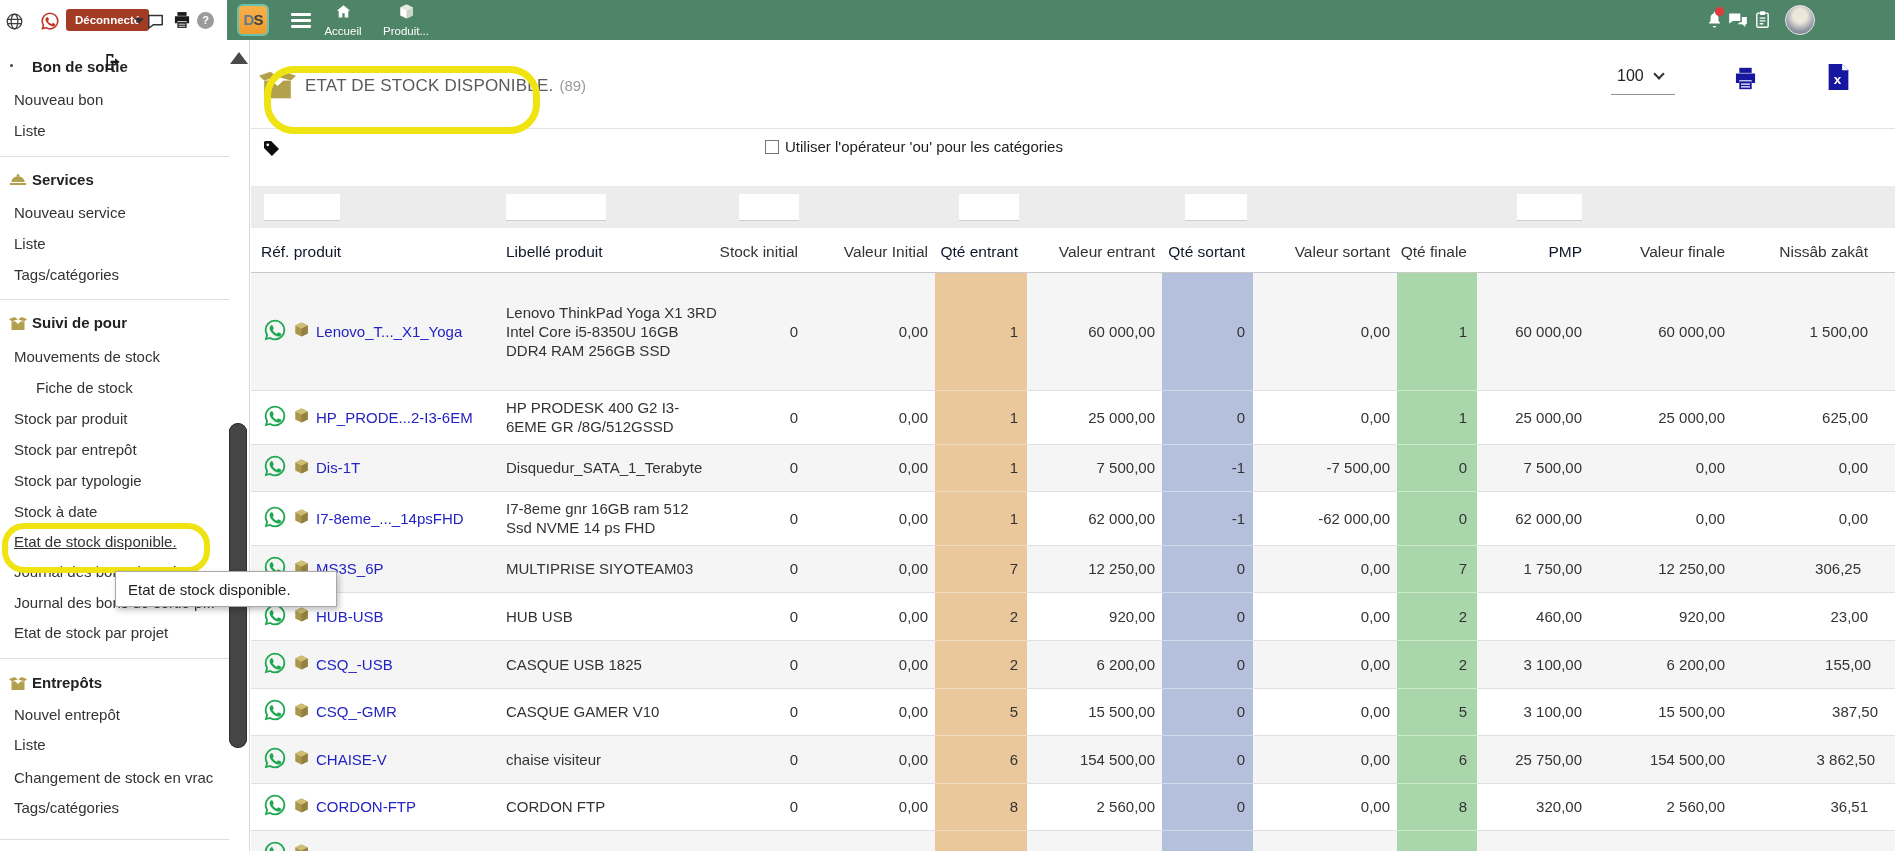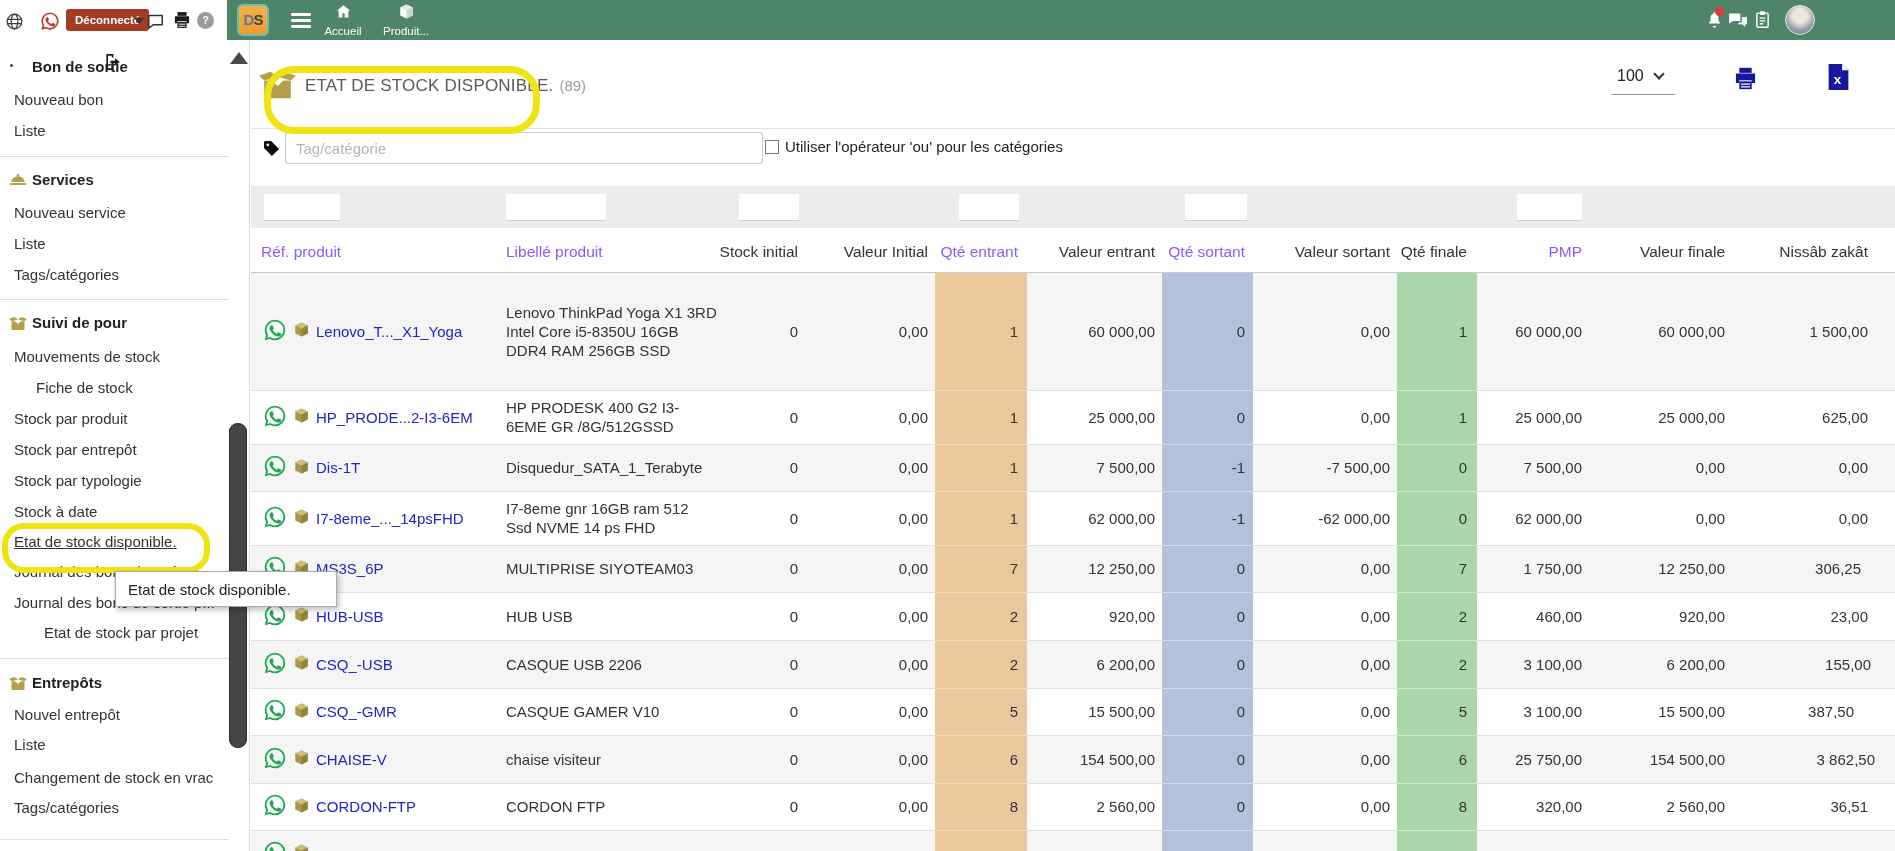--- a/index.html
+++ b/index.html
@@ -80,21 +80,21 @@
     background:#fff;box-sizing:border-box;cursor:pointer;}
   .cb-label{position:absolute;left:534px;top:98px;font-size:15px;color:#1f1f1f;}
   
   .stock-table{position:absolute;left:0;top:146px;width:1644px;border-collapse:collapse;table-layout:fixed;}
   .stock-table td,.stock-table th{padding:0;box-sizing:border-box;}
   tr.filter-row td{background:#ececec;height:42px;vertical-align:top;}
   .fbox{height:26px;margin-top:8px;background:#fff;box-shadow:0 1px 0 #cfcfcf;border:none;
     display:block;font-size:14px;padding:0 4px;box-sizing:border-box;font-family:"Liberation Sans",sans-serif;}
   tr.header-row th{background:#fff;height:44px;vertical-align:bottom;padding-bottom:11px;
     font-weight:normal;font-size:15.5px;color:#333;border-bottom:1px solid #c9c9c9;white-space:nowrap;}
-  tr.header-row th.blue{color:#8b5cf6;cursor:pointer;}
+  tr.header-row th.blue{color:#0f172a;cursor:pointer;}
   .al-l{text-align:left;} .al-r{text-align:right;}
   tbody td{font-size:15px;color:#333;border-bottom:1px solid #e0e0e0;vertical-align:middle;background:#fff;}
   tbody tr:nth-child(odd) td{background:#f5f5f5;}
   tbody td.bg-tan, tbody tr:nth-child(odd) td.bg-tan{background:var(--tan);border-bottom-color:#f3ddc2;}
   tbody td.bg-blu, tbody tr:nth-child(odd) td.bg-blu{background:var(--blu);border-bottom-color:#d3daec;}
   tbody td.bg-grn, tbody tr:nth-child(odd) td.bg-grn{background:var(--grn);border-bottom-color:#cde9ce;}
   .ref-wrap{display:flex;align-items:center;gap:6px;padding-left:12px;}
   .ref-link{color:var(--link);text-decoration:none;font-size:15px;white-space:nowrap;cursor:pointer;}
   .lib-cell{line-height:19px;padding-right:10px;}
 </style>
@@ -197,21 +197,21 @@
         </svg></span><span>Suivi de pour</span></div>
     <div class="sb-item" style="top: 306px;"><span>Mouvements de stock</span></div>
     <div class="sb-item" style="top: 337px; margin-left: 22px;"><span>Fiche de stock</span></div>
     <div class="sb-item" style="top: 368px;"><span>Stock par produit</span></div>
     <div class="sb-item" style="top: 399px;"><span>Stock par entrepôt</span></div>
     <div class="sb-item" style="top: 430px;"><span>Stock par typologie</span></div>
     <div class="sb-item" style="top: 461px;"><span>Stock à date</span></div>
     <div class="sb-item active" style="top: 491px;"><span>Etat de stock disponible.</span></div>
     <div class="sb-item" style="top: 521px;"><span>Journal des bons d'entrée p...</span></div>
     <div class="sb-item" style="top: 552px;"><span>Journal des bons de sortie p...</span></div>
-    <div class="sb-item" style="top: 582px; text-align: center;"><span>Etat de stock par projet</span></div>
+    <div class="sb-item" style="top: 582px;"><span>Etat de stock par projet</span></div>
     <div class="sb-divider" style="top: 618px;"></div>
     <div class="sb-item sb-section" style="top: 632px;"><span><svg viewBox="0 0 50 40" width="18" height="15" style="position:absolute;left:9px;top:4px;">
           <path d="M7 14h36v24H7z" fill="#b3a04c"></path>
           <path d="M7 14 0 7.5 15.5 2l9.5 7zM43 14l7-6.5L34.5 2 25 9z" fill="#b3a04c"></path>
           <path d="M17 14l8 7.5 8-7.5-8-5.5z" fill="#fff"></path>
         </svg></span><span>Entrepôts</span></div>
     <div class="sb-item" style="top: 664px;"><span>Nouvel entrepôt</span></div>
     <div class="sb-item" style="top: 694px;"><span>Liste</span></div>
     <div class="sb-item" style="top: 727px;"><span>Changement de stock en vrac</span></div>
     <div class="sb-item" style="top: 757px;"><span>Tags/catégories</span></div>
@@ -263,21 +263,20 @@
       </svg>
   </span>
   <div class="head-divider"></div>
 
   <span class="tag-ic">
     <svg viewBox="0 0 24 24" width="19" height="19" fill="#0d0d0d">
         <path d="M2.5 4.5c0-1.1.9-2 2-2h7l10 10-9 9-10-10z"></path>
         <circle cx="7.3" cy="7.3" r="1.7" fill="#fff"></circle>
       </svg>
   </span>
-  <input class="tag-input" type="text" placeholder="Tag/catégorie" style="">
   <span class="cb"></span>
   <span class="cb-label">Utiliser l'opérateur 'ou' pour les catégories</span>
 
   <table class="stock-table" id="stock-table">
     <colgroup id="cols">
         <col style="width: 255px;">
         <col style="width: 212px;">
         <col style="width: 90px;">
         <col style="width: 127px;">
         <col style="width: 92px;">
@@ -502,21 +501,21 @@
                   <path d="M11.5 9.8c-.5 0-1 .2-1.4.7-.5.5-1.3 1.4-1.3 3.2 0 1.9 1.3 3.8 1.5 4 .2.3 2.7 4.3 6.6 5.9 3.3 1.3 4 1.1 4.7 1 .7-.1 2.3-.9 2.6-1.8.3-.9.3-1.7.2-1.8-.1-.2-.4-.3-.8-.5l-2.7-1.3c-.4-.2-.7-.3-1 .1l-1 1.3c-.2.3-.5.3-.8.2-.4-.2-1.6-.6-3-1.9-1.1-1-1.9-2.2-2.1-2.6-.2-.4 0-.6.2-.8l.6-.8c.2-.2.3-.4.4-.7.1-.2.1-.5 0-.7l-1.2-2.8c-.3-.7-.6-.7-.9-.7z" fill="#1da74f"></path>
                 </svg></span>
               <span><svg viewBox="0 0 24 24" width="17" height="17">
                   <path d="M12 2 3.2 6.4v11.2L12 22l8.8-4.4V6.4z" fill="#ab964b"></path>
                   <path d="M12 2 3.2 6.4 12 10.8l8.8-4.4z" fill="#cdbd75"></path>
                   <path d="M12 10.8V22l8.8-4.4V6.4z" fill="#948040"></path>
                 </svg></span>
               <a class="ref-link">CSQ_-USB</a>
             </div>
           </td>
-          <td class="al-l lib-cell">CASQUE USB 2206</td>
+          <td class="al-l lib-cell">CASQUE USB 1825</td>
           <td class="al-r" style="padding-right: 10px;">0</td>
           <td class="al-r" style="padding-right: 7px;">0,00</td>
           <td class="al-r bg-tan" style="padding-right: 9px;">2</td>
           <td class="al-r" style="padding-right: 7px;">6 200,00</td>
           <td class="al-r bg-blu" style="padding-right: 8px;">0</td>
           <td class="al-r" style="padding-right: 7px;">0,00</td>
           <td class="al-r bg-grn" style="padding-right: 10px;">2</td>
           <td class="al-r" style="padding-right: 10px;">3 100,00</td>
           <td class="al-r" style="padding-right: 12px;">6 200,00</td>
           <td class="al-r" style="padding-right: 24px;">155,00</td>
@@ -539,21 +538,21 @@
           <td class="al-l lib-cell">CASQUE GAMER V10</td>
           <td class="al-r" style="padding-right: 10px;">0</td>
           <td class="al-r" style="padding-right: 7px;">0,00</td>
           <td class="al-r bg-tan" style="padding-right: 9px;">5</td>
           <td class="al-r" style="padding-right: 7px;">15 500,00</td>
           <td class="al-r bg-blu" style="padding-right: 8px;">0</td>
           <td class="al-r" style="padding-right: 7px;">0,00</td>
           <td class="al-r bg-grn" style="padding-right: 10px;">5</td>
           <td class="al-r" style="padding-right: 10px;">3 100,00</td>
           <td class="al-r" style="padding-right: 12px;">15 500,00</td>
-          <td class="al-r" style="padding-right: 41px;">387,50</td>
+          <td class="al-r" style="padding-right: 17px;">387,50</td>
         </tr>
         <tr style="height: 48px;">
           <td class="al-l">
             <div class="ref-wrap">
               <span><svg viewBox="0 0 32 32" width="24" height="24">
                   <path d="M16 3.5C9.1 3.5 3.5 9.1 3.5 16c0 2.4.7 4.7 2 6.7L4 28l5.5-1.4c1.9 1.2 4.2 1.9 6.5 1.9 6.9 0 12.5-5.6 12.5-12.5S22.9 3.5 16 3.5z" fill="none" stroke="#1da74f" stroke-width="2.4"></path>
                   <path d="M11.5 9.8c-.5 0-1 .2-1.4.7-.5.5-1.3 1.4-1.3 3.2 0 1.9 1.3 3.8 1.5 4 .2.3 2.7 4.3 6.6 5.9 3.3 1.3 4 1.1 4.7 1 .7-.1 2.3-.9 2.6-1.8.3-.9.3-1.7.2-1.8-.1-.2-.4-.3-.8-.5l-2.7-1.3c-.4-.2-.7-.3-1 .1l-1 1.3c-.2.3-.5.3-.8.2-.4-.2-1.6-.6-3-1.9-1.1-1-1.9-2.2-2.1-2.6-.2-.4 0-.6.2-.8l.6-.8c.2-.2.3-.4.4-.7.1-.2.1-.5 0-.7l-1.2-2.8c-.3-.7-.6-.7-.9-.7z" fill="#1da74f"></path>
                 </svg></span>
               <span><svg viewBox="0 0 24 24" width="17" height="17">
                   <path d="M12 2 3.2 6.4v11.2L12 22l8.8-4.4V6.4z" fill="#ab964b"></path>

